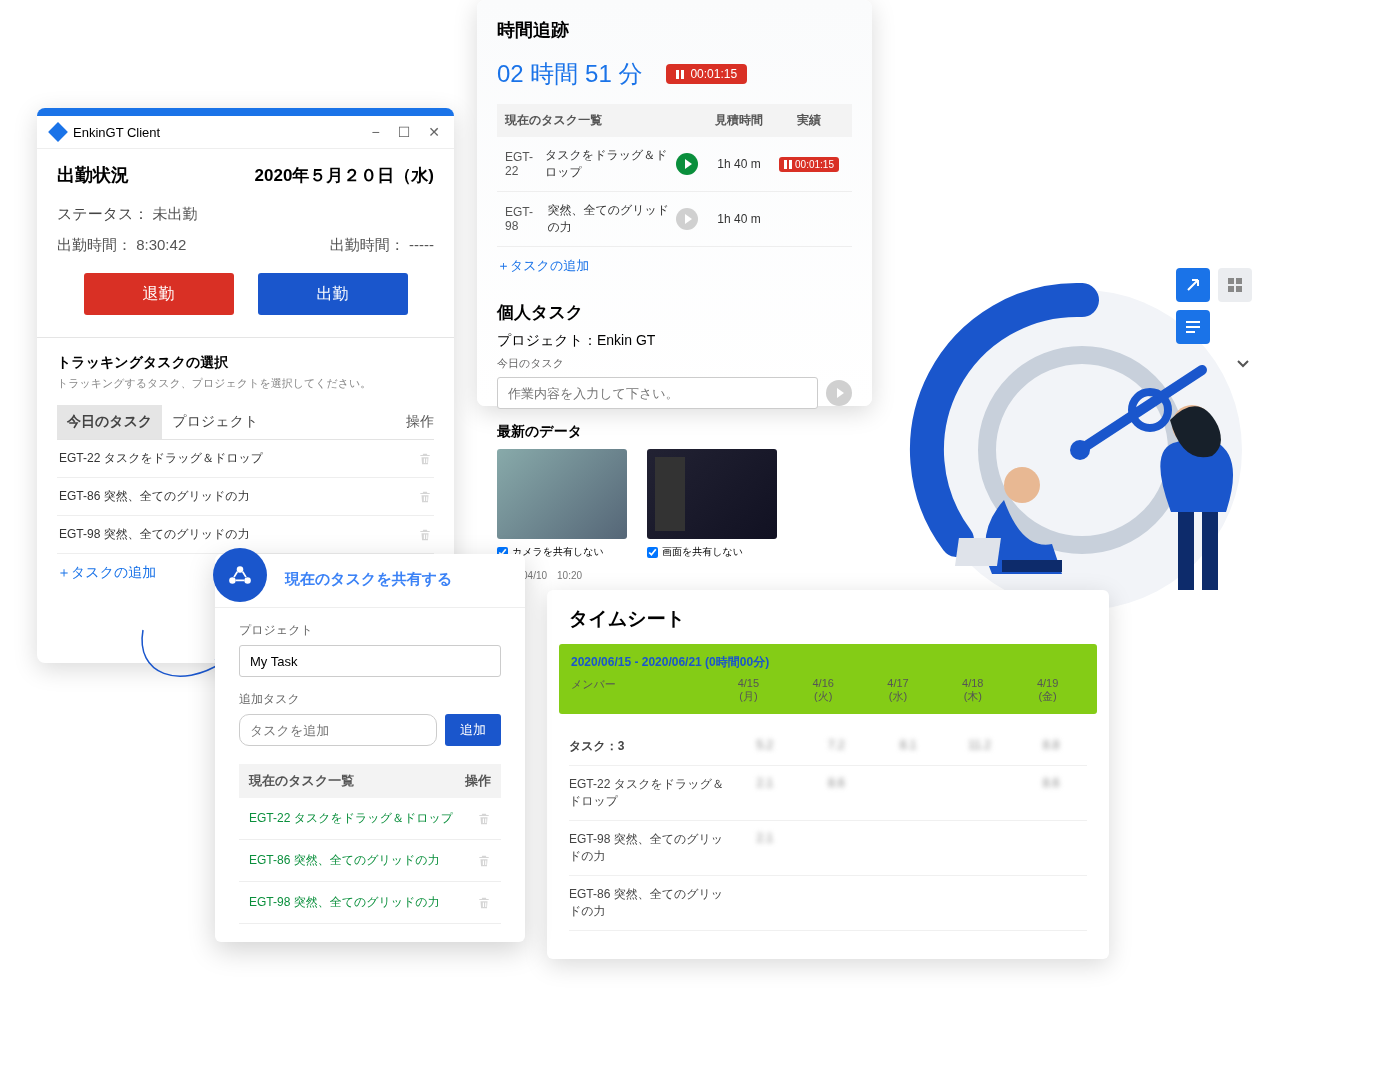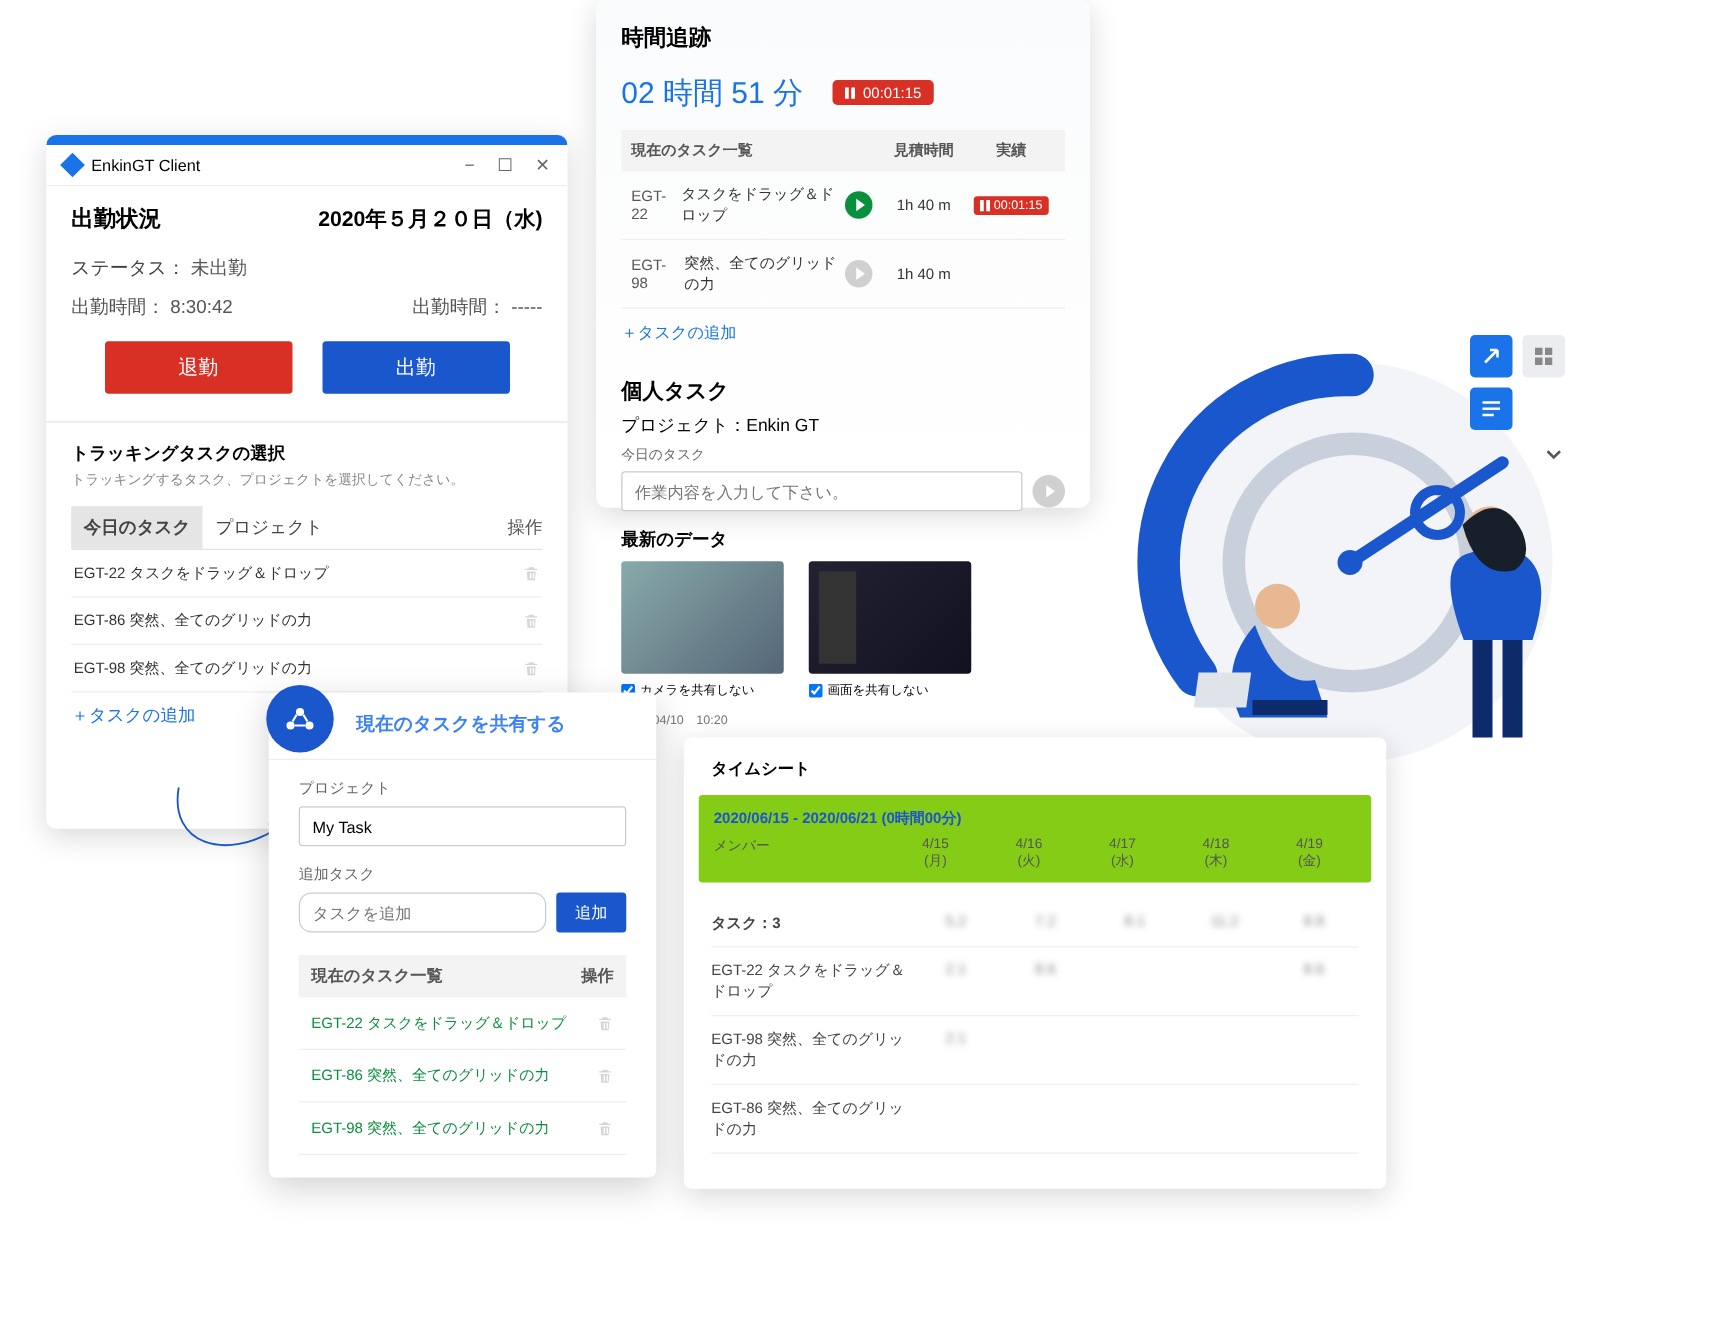--- a/index.html
+++ b/index.html
@@ -91,21 +91,21 @@
   .snap1 .img { background:linear-gradient(135deg,#8aa,#567);}
   .snap2 .img { background:linear-gradient(135deg,#223,#112); position:relative;}
   .snap2 .img::after{content:"";position:absolute;left:8px;top:8px;bottom:8px;width:30px;background:#333;}
   .snap-label { font-size:10px; margin-top:6px; display:flex; align-items:center; gap:4px;}
   .snap-label input { width:11px;height:11px;}
   .p2-ts { font-size:10px; color:#777; margin-top:10px;}
 
   
   .p3 { position:absolute; left:547px; top:590px; width:562px; background:#fff;
         border-radius:6px; box-shadow:0 6px 24px rgba(0,0,0,.15); padding:16px 22px 28px; z-index:3;}
-  .p3 h2 { font-size:13px; font-weight:600; margin-bottom:12px;}
+  .p3 h2 { font-size:19px; font-weight:600; margin-bottom:12px;}
   .p3-sub { background:#84cc16; padding:10px 12px 10px; border-radius:3px; margin:0 -10px 14px;}
   .p3-range { color:#1a56cc; font-size:12px; font-weight:600; margin-bottom:6px;}
   .p3-gridhead { display:flex; font-size:11px; color:#555;}
   .p3-gridhead .mcol { width:140px;}
   .p3-gridhead .dcol { flex:1; text-align:center;}
   .p3-body { font-size:12px; color:#444;}
   .p3-body .row { display:flex; padding:10px 0; border-bottom:1px solid #f0f0f0;}
   .p3-body .mcol { width:160px;}
   .p3-body .dcol { flex:1; text-align:center; filter:blur(2.5px); color:#888;}
   .p3-body .task-label{ font-weight:600;}

